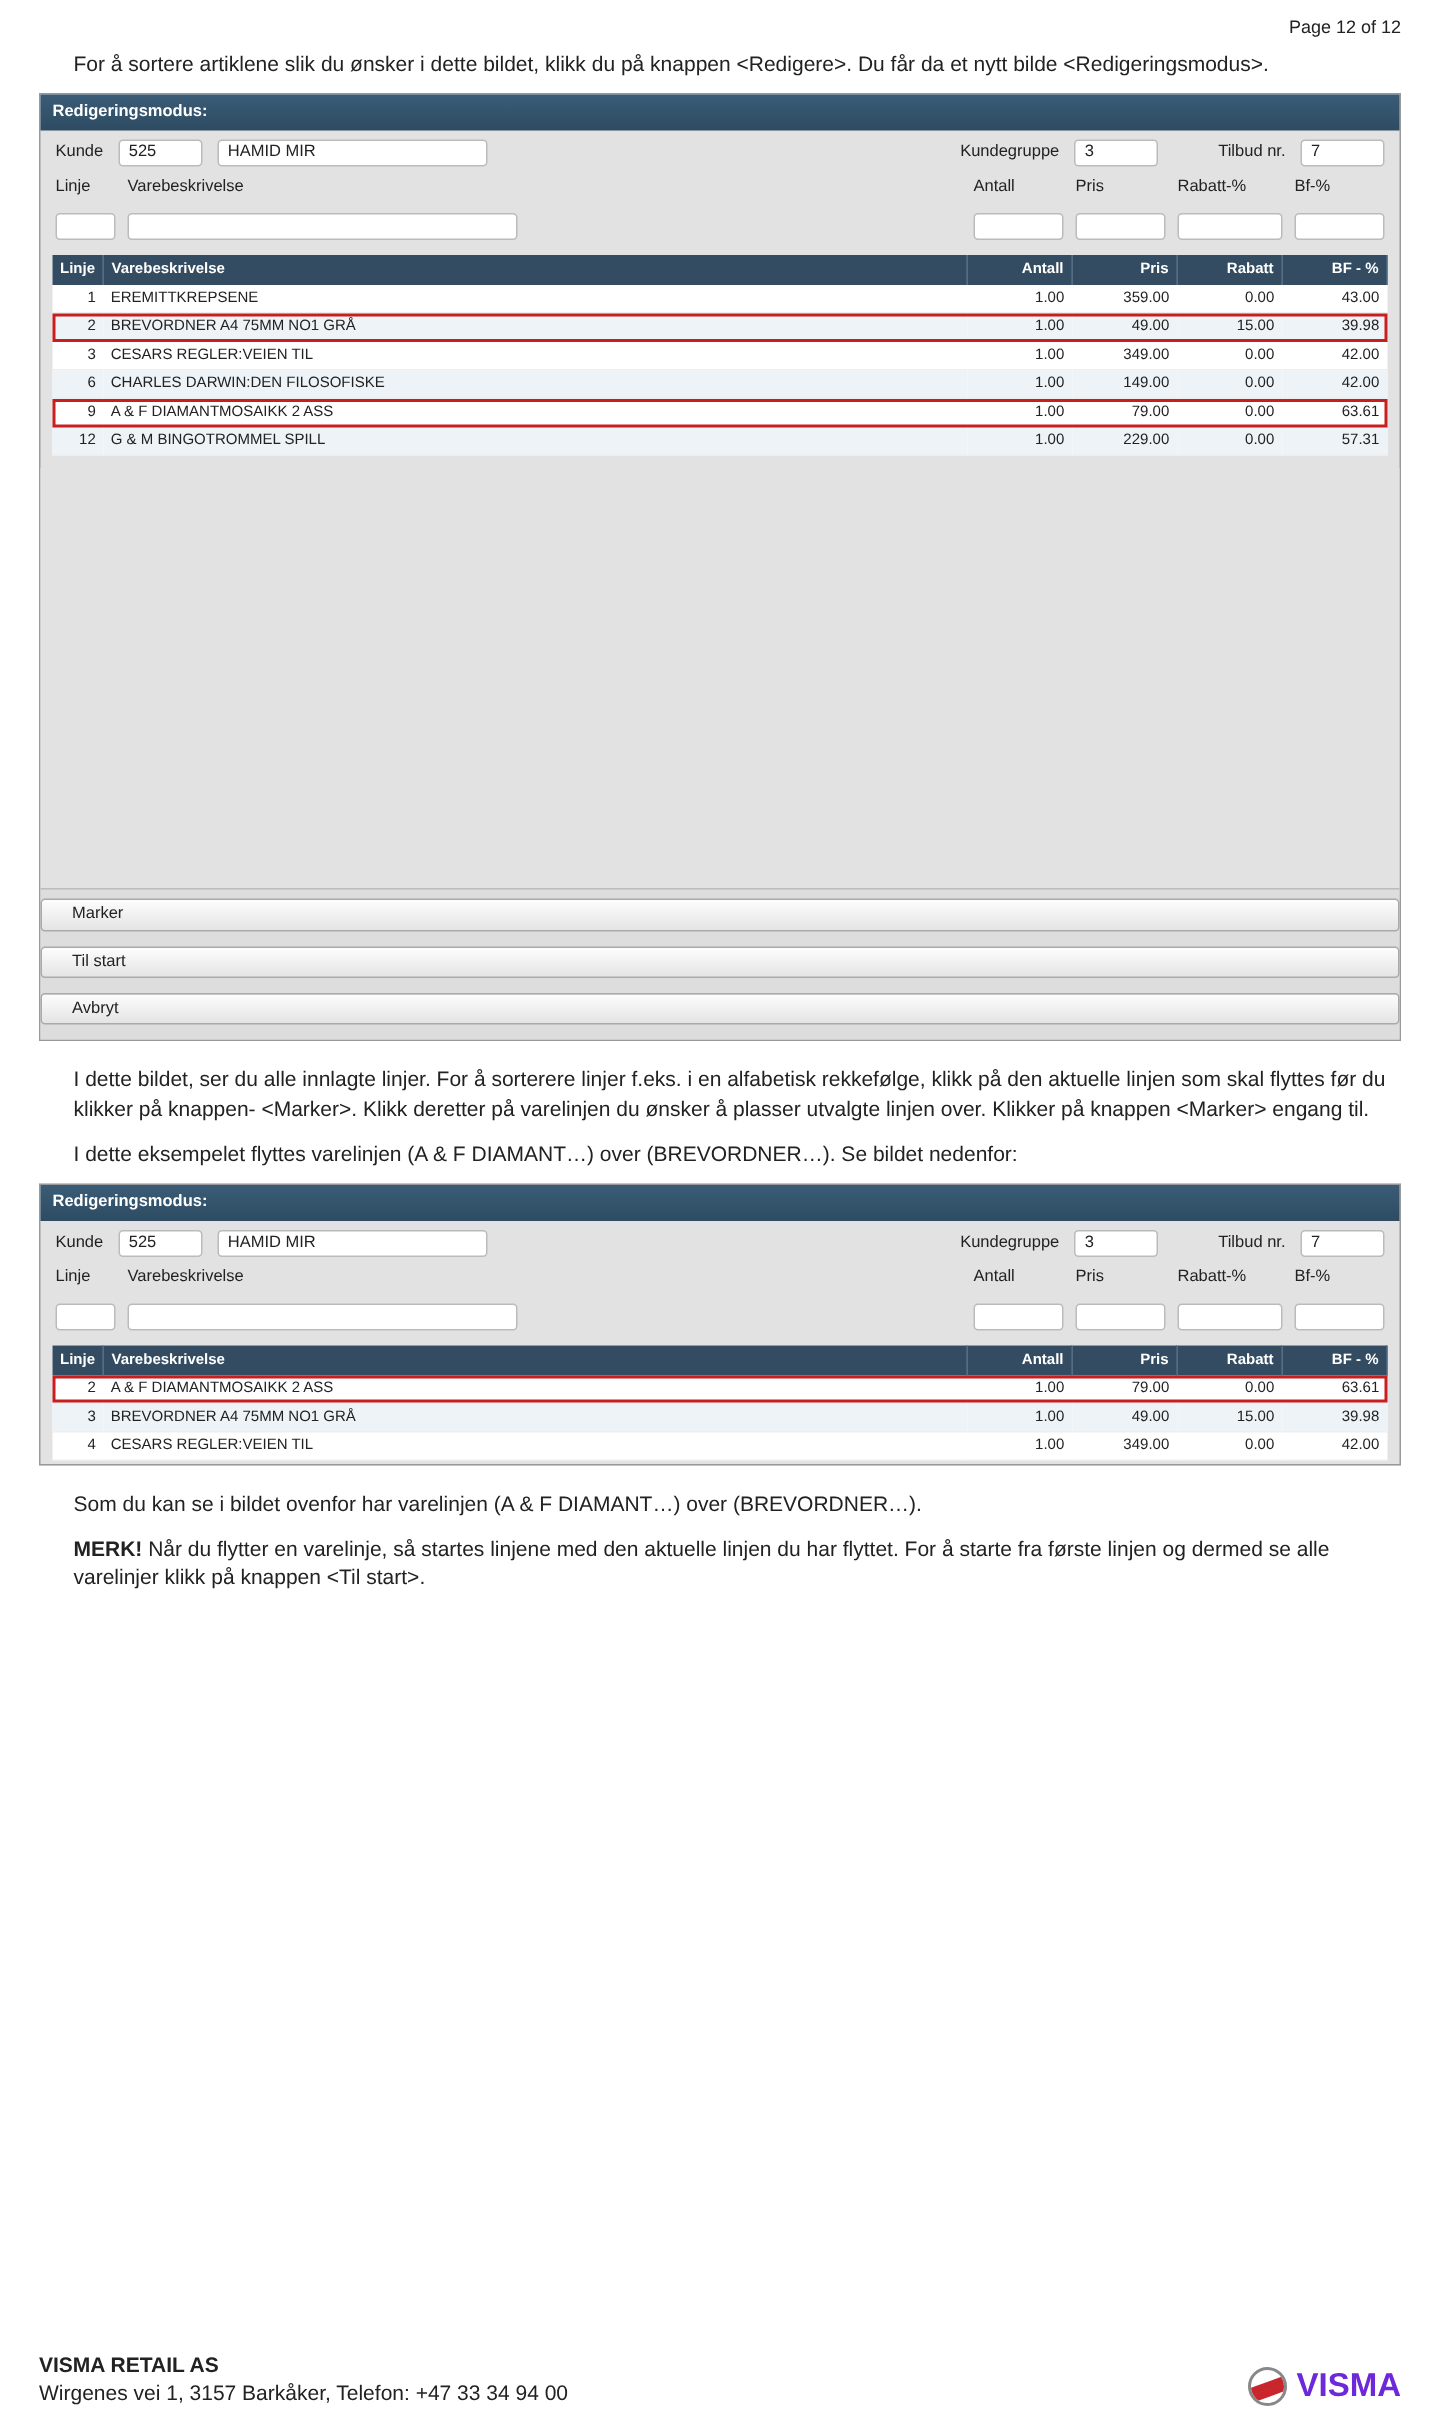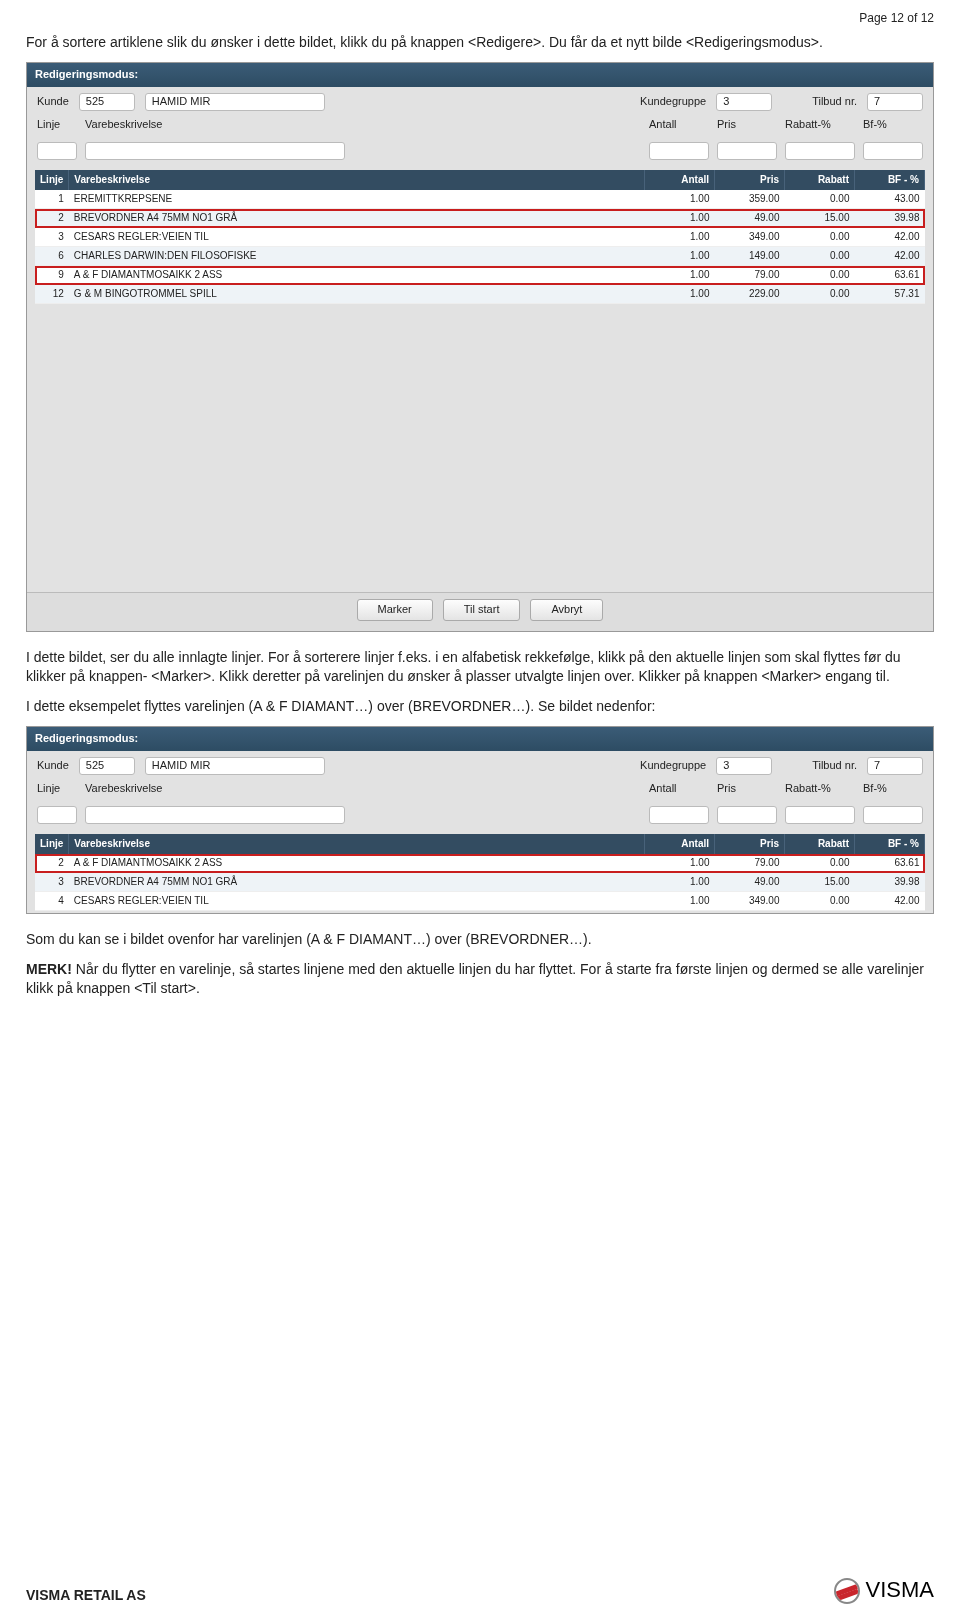--- a/index.html
+++ b/index.html
@@ -9,21 +9,21 @@
     margin: 0 auto;
     background: #fff;
     color: #222;
     font-size: 14px;
     line-height: 1.4;
     position: relative;
     height: 1624px;
   }
   .page-hdr { text-align: right; padding: 10px 26px 0 0; font-size: 12px; }
   .content { padding: 6px 26px 0 26px; }
-  .para { margin-bottom: 10px; }
+  .para { margin-bottom: 10px; margin-left: 23px; }
   .bold { font-weight: bold; }
 
   
   .shot {
     border: 1px solid #999;
     background: #e2e2e2;
     margin: 4px 0 16px 0;
     font-size: 10px;
     color: #222;
   }
@@ -75,20 +75,21 @@
   .tbl tbody td.num { text-align: right; }
   .tbl .linje-col { width: 32px; text-align: right; }
   .hl { outline: 2px solid #c81e1e; outline-offset: -2px; }
 
   .shot-pad { height: 280px; background: #e2e2e2; }
 
   .btn-row {
     display: flex; gap: 10px; padding: 6px 0 10px 0;
     justify-content: center; border-top: 1px solid #bbb;
     background: #ddd;
+    flex-direction: column;
   }
   .btn {
     background: linear-gradient(#fdfdfd,#e4e4e4);
     border: 1px solid #aaa;
     border-radius: 3px;
     font-size: 11px;
     padding: 2px 20px;
   }
 
   .small-shot .tbl-wrap { padding-bottom: 2px; }
@@ -98,21 +99,21 @@
     position: absolute;
     bottom: 18px;
     left: 26px;
     right: 26px;
     display: flex;
     justify-content: space-between;
     align-items: flex-end;
     font-size: 14px;
   }
   .footer-left .company { font-weight: bold; }
-  .logo { display: flex; align-items: center; gap: 6px; font-weight: normal; font-size: 22px; color: #000000; }
+  .logo { display: flex; align-items: center; gap: 6px; font-weight: bold; font-size: 22px; color: #6d28d9; }
   .logo-mark {
     width: 26px; height: 26px; border: 2px solid #888; border-radius: 50%;
     position: relative; overflow: hidden;
   }
   .logo-mark::before, .logo-mark::after {
     content:""; position:absolute; background:#c9252c;
     width: 120%; height: 5px; left:-10%; transform-origin:center;
   }
   .logo-mark::before { top:40%; transform: rotate(-20deg); }
   .logo-mark::after  { top:60%; transform: rotate(-20deg); }
@@ -316,18 +317,19 @@
   <p class="para">Som du kan se i bildet ovenfor har varelinjen (A &amp; F DIAMANT…) over (BREVORDNER…).</p>
   <p class="para">
     <span class="bold">MERK!</span><span> Når du flytter en varelinje, så startes linjene med den aktuelle linjen du har flyttet. For å starte fra første linjen og dermed se alle varelinjer klikk på knappen &lt;Til start&gt;.</span>
   </p>
 
 </div>
 
 <div class="footer">
   <div class="footer-left">
     <div class="company">VISMA RETAIL AS</div>
+    <div>Wirgenes vei 1, 3157 Barkåker, Telefon: +47 33 34 94 00</div>
   </div>
   <div class="logo">
     <span class="logo-mark"></span>
     <span>VISMA</span>
   </div>
 </div>
 
 </body></html>

